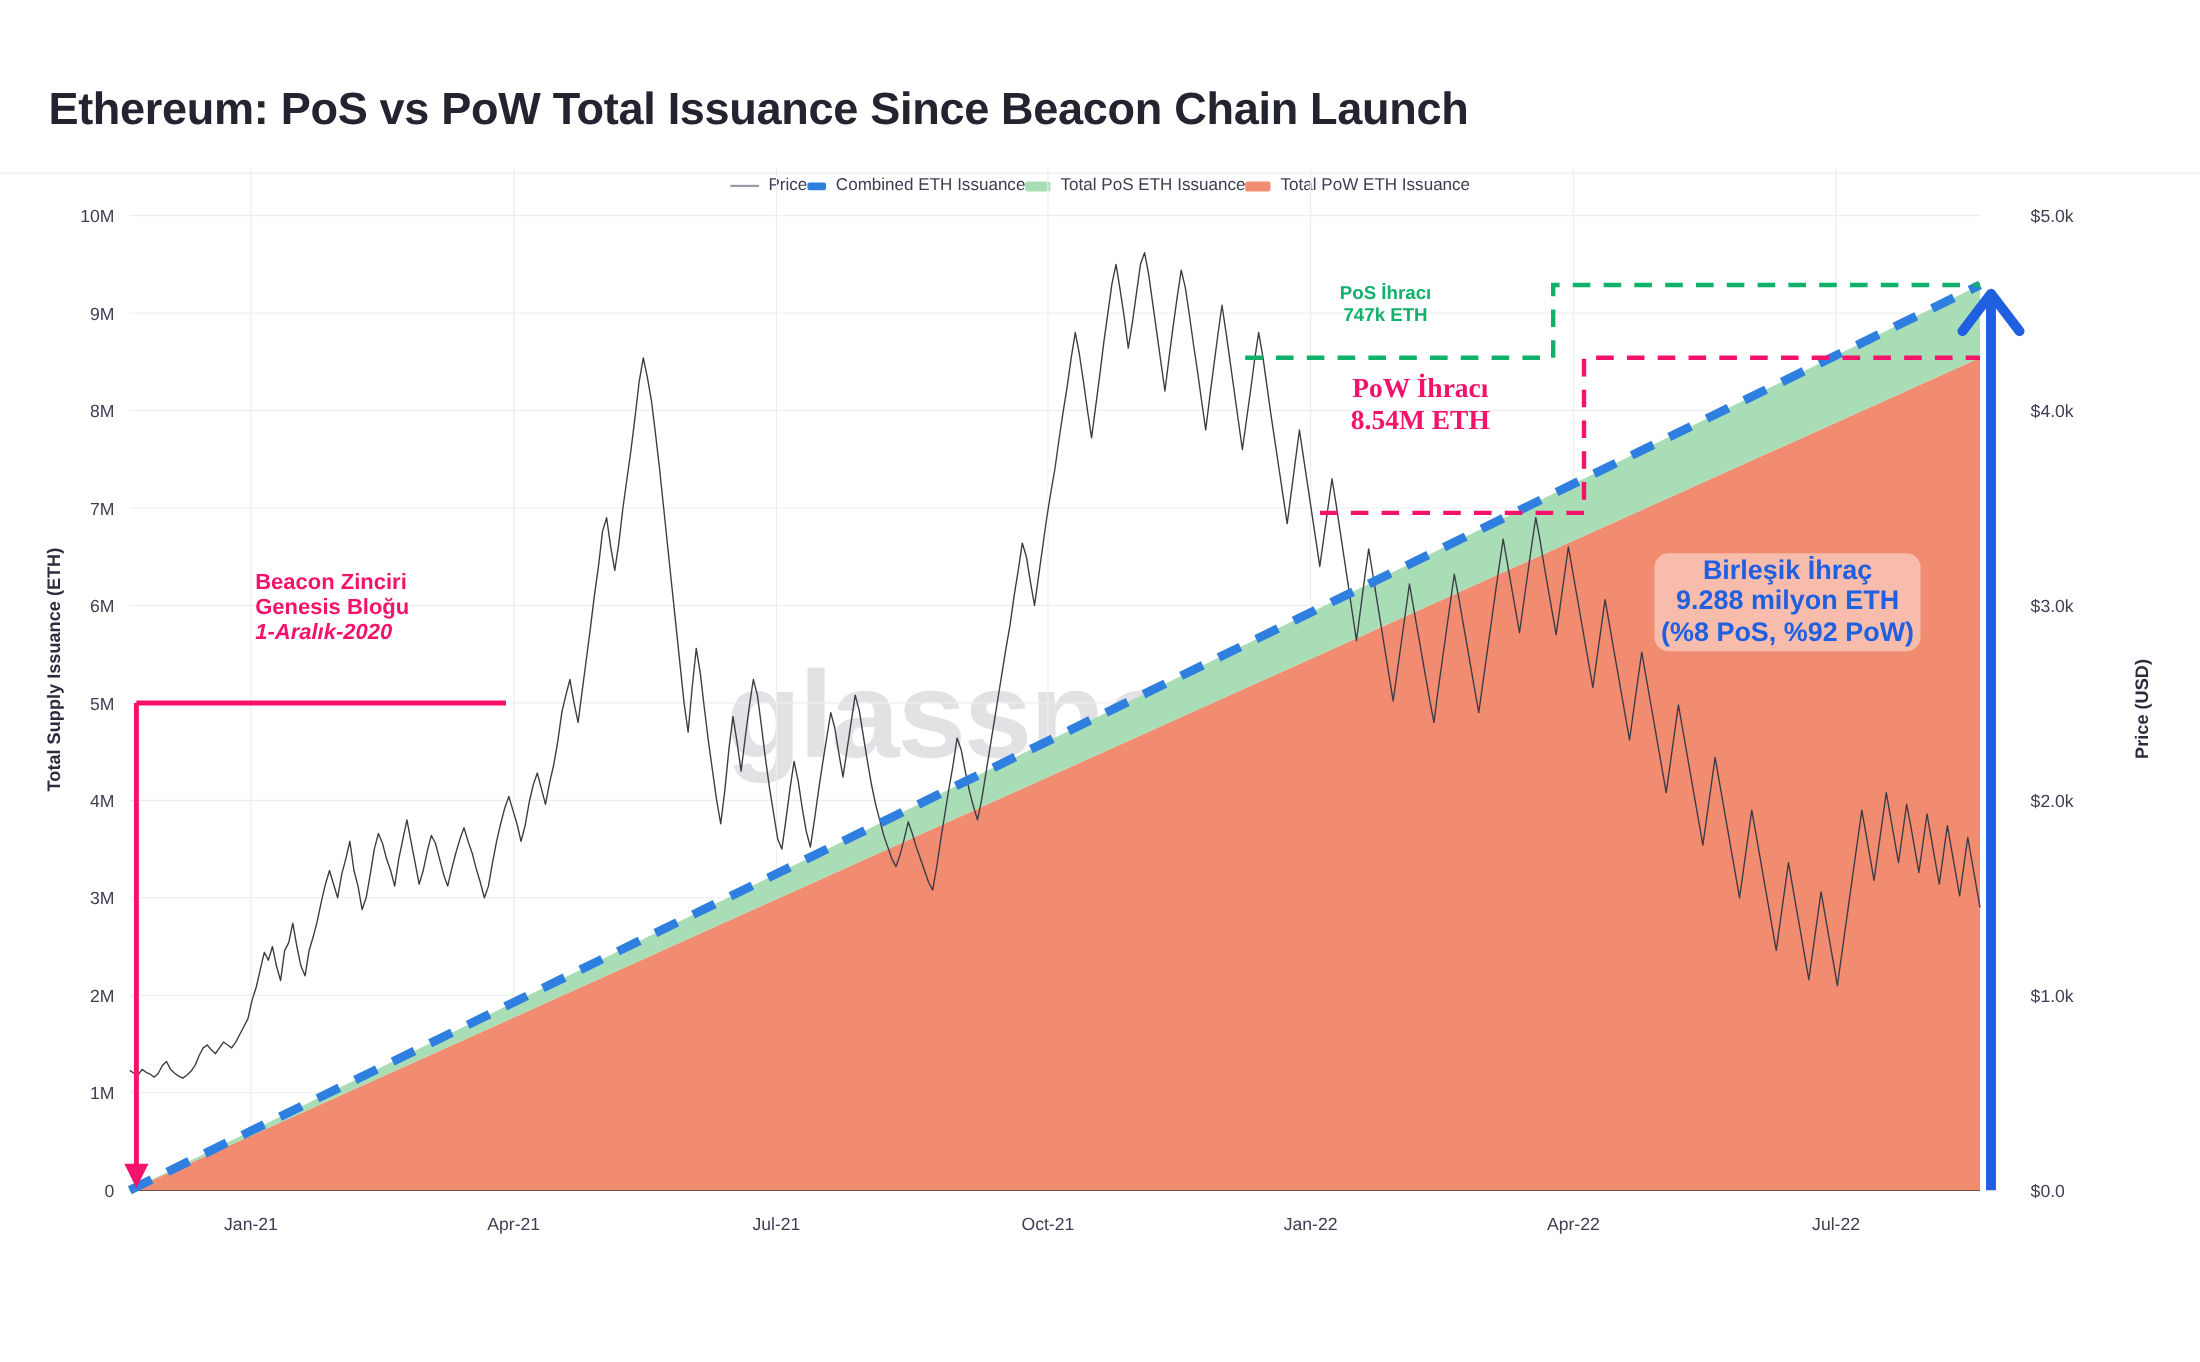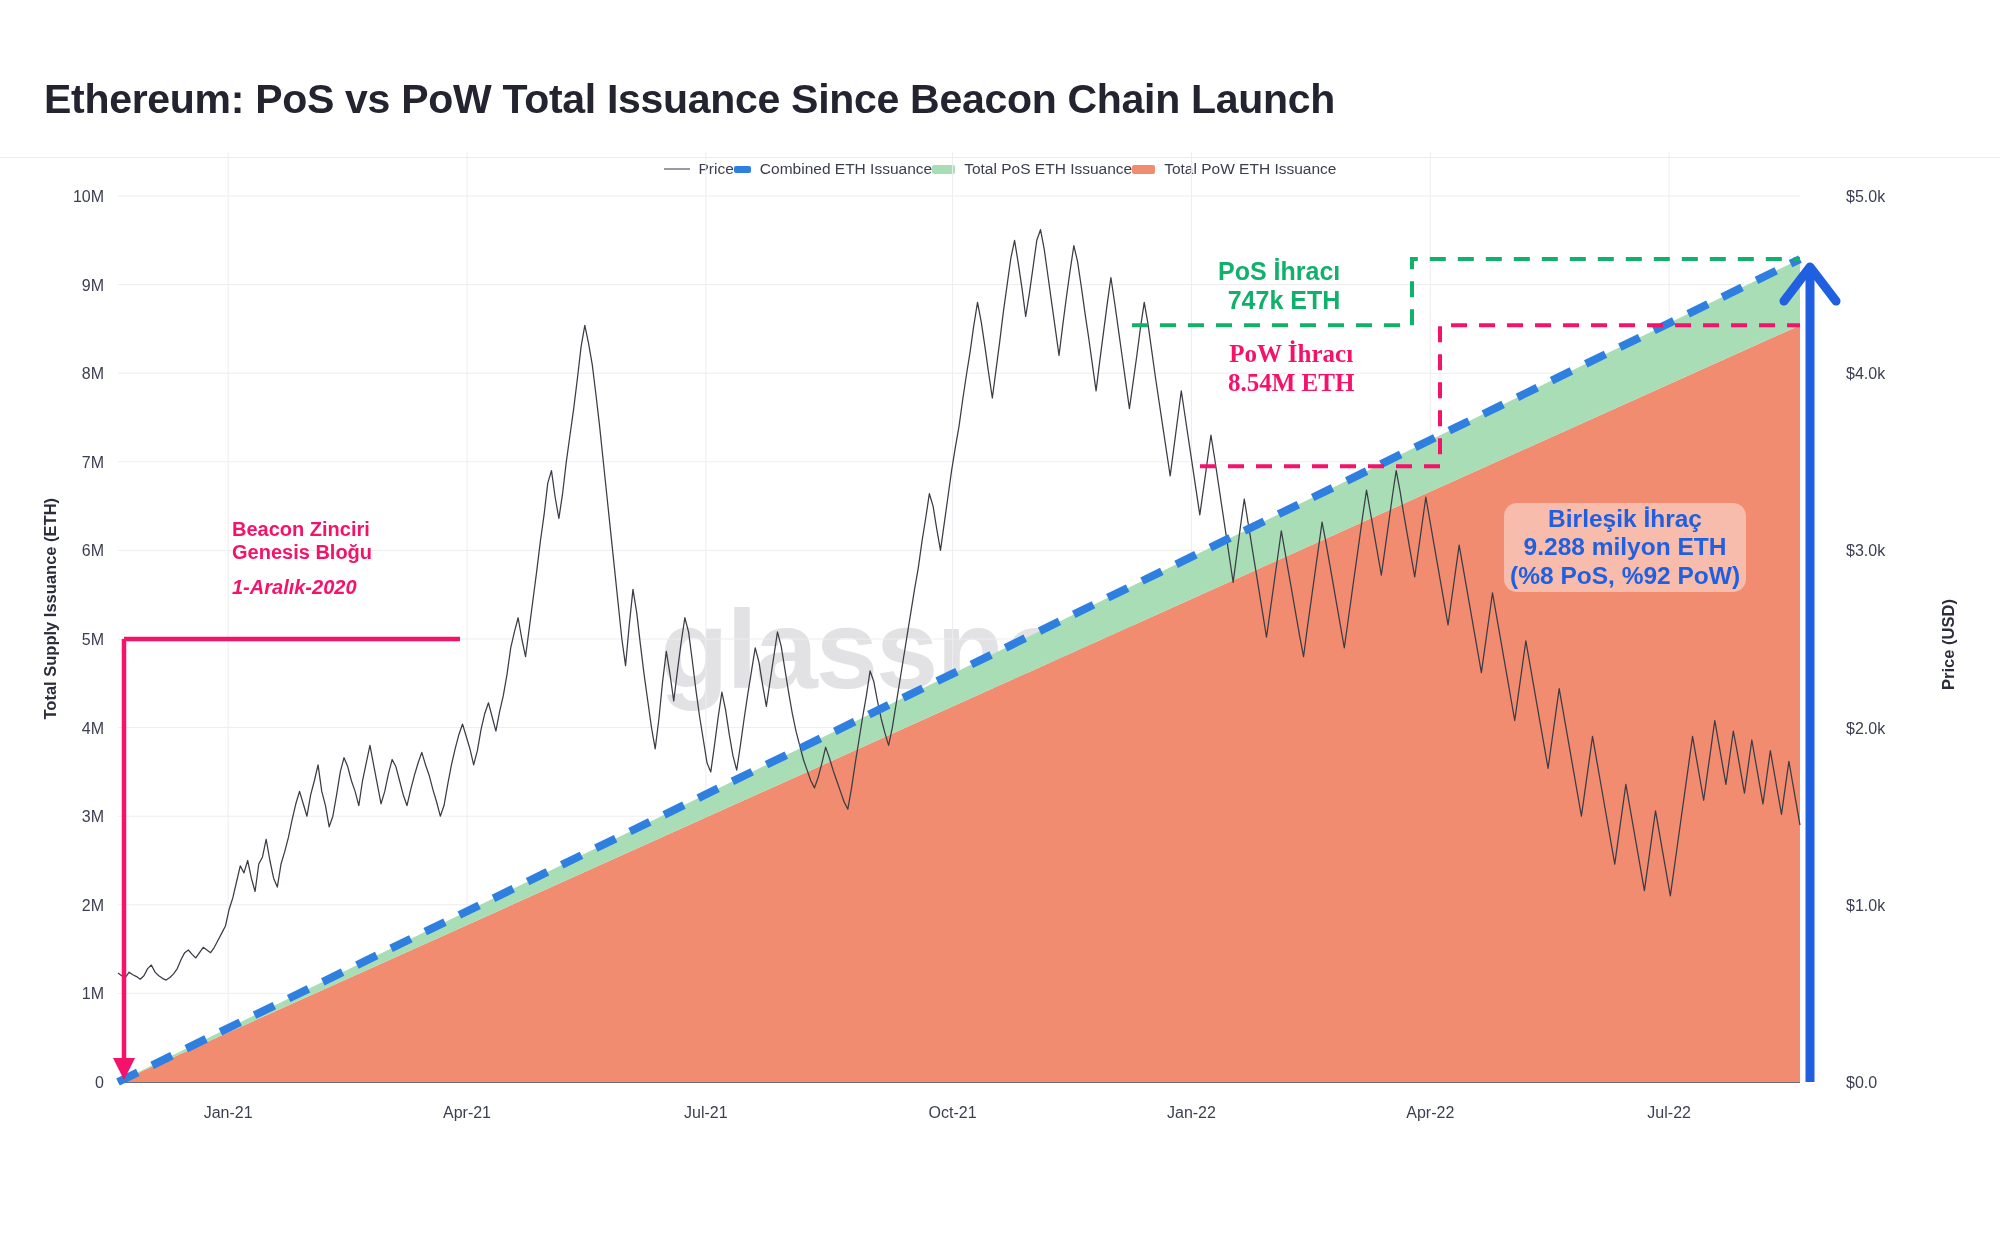--- a/index.html
+++ b/index.html
@@ -136,28 +136,28 @@
     left: 232px;
     top: 518px;
     font-size: 20px;
     color: #F4126B;
     text-align: left;
   }
   .anno-genesis .date {
     font-style: italic;
     font-weight: bold;
     display: block;
-    margin-top: 12px;
+    margin-top: 0;
   }
   .anno-pos {
     left: 1218px;
     top: 257px;
-    font-size: 25px;
+    font-size: 17px;
     color: #11B06B;
-    text-align: right;
+    text-align: center;
   }
   .anno-pow {
     left: 1228px;
     top: 339px;
     font-size: 25px;
     color: #F4126B;
     text-align: center;
     font-family: Liberation Serif, serif;
   }
   .anno-combined {

